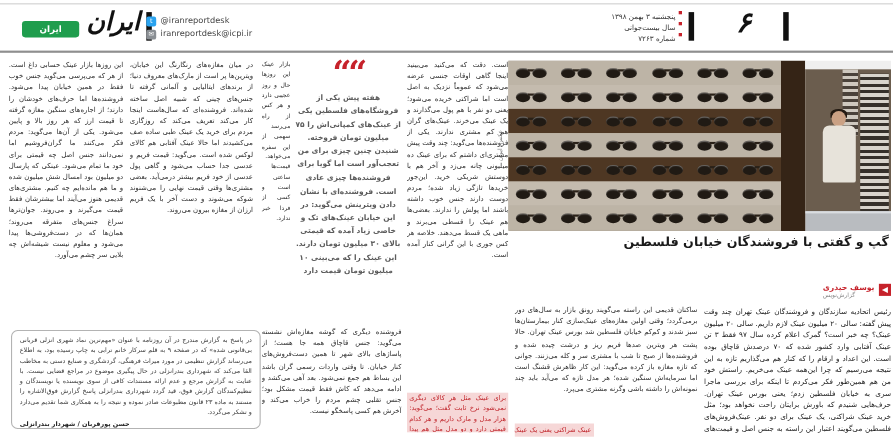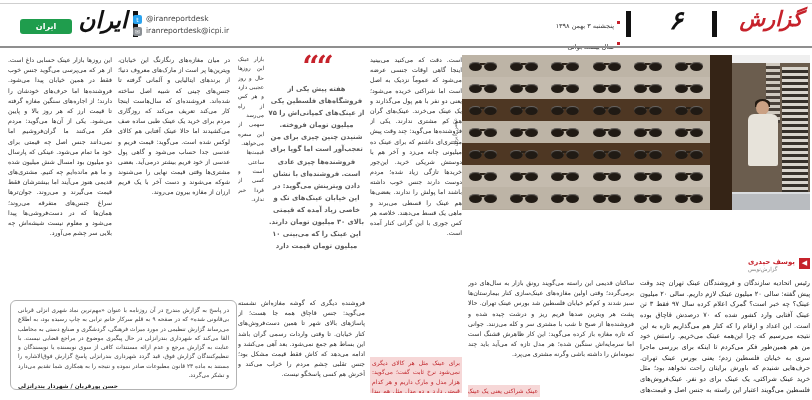--- a/index.html
+++ b/index.html
@@ -13,21 +13,21 @@
   
   .section-title { position:absolute; left:733px; top:6px; width:76px; color:#c6222b;
     font-family:"DejaVu Serif", serif; font-style:italic; font-weight:bold; font-size:21px; text-align:center; }
   .hdr-divider { position:absolute; width:5px; height:26px; background:#111; }
   .divider-1 { left:712px; top:11px; }
   .divider-2 { left:626px; top:11px; }
   .divider-3 { left:133px; top:11px; }
   .page-number { position:absolute; left:656px; top:5px; width:40px; text-align:center;
     font-size:26px; font-weight:bold; color:#111; font-family:"DejaVu Serif", serif; font-style:italic; }
   .meta-block { position:absolute; left:498px; top:10px; width:122px; direction:rtl; }
-  .meta-row { display:flex; align-items:flex-start; gap:3px; font-size:6.5px; color:#333; line-height:1.55;margin-top:11px; }
+  .meta-row { display:flex; align-items:flex-start; gap:3px; font-size:6.5px; color:#333; line-height:1.55; }
   .bullet-square { width:3px; height:3px; background:#c6222b; display:inline-block; flex:0 0 auto; }
 
   .brand-badge { position:absolute; left:20px; top:19px; width:52px; height:15px; background:#1f9d4d;
     border-radius:3px; color:#fff; font-size:8px; font-weight:bold; text-align:center; line-height:15px; }
   .brand-name { position:absolute; left:76px; top:6px; width:54px; text-align:center; font-size:23px; font-weight:900;
     color:#111; font-family:"DejaVu Serif", serif; font-style:italic; }
   .social-block { position:absolute; left:133px; top:13px; direction:ltr; }
   .social-row { display:flex; align-items:center; gap:4px; font-size:7.5px; color:#444; line-height:1.6; }
   .icon-box { width:9px; height:9px; border-radius:2px; color:#fff; font-size:6px; line-height:9px; text-align:center; flex:0 0 auto; }
   .twitter { background:#2aa3ef; }
@@ -92,21 +92,20 @@
     border-radius:6px; padding:5px 7px; font-size:5.8px; line-height:1.6; color:#3a3a3a; text-align:justify; overflow:hidden; direction:rtl; }
   .box-signature { margin-top:2px; text-align:left; font-weight:bold; color:#222; font-size:5.8px; }
 </style>
 </head>
 <body>
 
 <div class="page">
 
   <div class="hairline-top"></div>
 
-  <div class="section-title">گزارش</div>
   <div class="hdr-divider divider-1"></div>
   <div class="page-number">۶</div>
   <div class="hdr-divider divider-2"></div>
 
   <div class="meta-block">
     <div class="meta-row">
       <span class="bullet-square"></span>
       <span>پنجشنبه ۳ بهمن ۱۳۹۸</span>
     </div>
     <div class="meta-row">
@@ -287,20 +286,21 @@
       <div class="person">
         <div class="hair"></div>
         <div class="head"></div>
         <div class="torso"></div>
       </div>
       <div class="counter"></div>
     </div>
   </div>
   <div class="photo-caption">عکس: ایران</div>
 
+  <div class="kicker">گپ و گفتی با فروشندگان خیابان فلسطین</div>
   <div class="byline">
     <span class="byline-icon">◀</span>
     <span class="byline-texts">
       <div class="byline-name">یوسف حیدری</div>
       <div class="byline-role">گزارش‌نویس</div>
     </span>
   </div>
 
   <div class="col col-lead">رئیس اتحادیه سازندگان و فروشندگان عینک تهران چند وقت پیش گفته: سالی ۲۰ میلیون عینک لازم داریم. سالی ۲۰ میلیون عینک؟ چه خبر است؟ گمرک اعلام کرده سال ۹۷ فقط ۳ تن عینک آفتابی وارد کشور شده که ۷۰ درصدش قاچاق بوده است. این اعداد و ارقام را که کنار هم می‌گذاریم تازه به این نتیجه می‌رسیم که چرا این‌همه عینک می‌خریم. راستش خود من هم همین‌طور فکر می‌کردم تا اینکه برای بررسی ماجرا سری به خیابان فلسطین زدم؛ یعنی بورس عینک تهران. حرف‌هایی شنیدم که باورش برایتان راحت نخواهد بود؛ مثل خرید عینک شراکتی، یک عینک برای دو نفر. عینک‌فروش‌های فلسطین می‌گویند اعتبار این راسته به جنس اصل و قیمت‌های جورواجورش است.</div>
   <div class="col col-g">ساکنان قدیمی این راسته می‌گویند رونق بازار به سال‌های دور برمی‌گردد؛ وقتی اولین مغازه‌های عینک‌سازی کنار بیمارستان‌ها سبز شدند و کم‌کم خیابان فلسطین شد بورس عینک تهران. حالا پشت هر ویترین صدها فریم ریز و درشت چیده شده و فروشنده‌ها از صبح تا شب با مشتری سر و کله می‌زنند. جوانی که تازه مغازه باز کرده می‌گوید: این کار ظاهرش قشنگ است اما سرمایه‌اش سنگین شده؛ هر مدل تازه که می‌آید باید چند نمونه‌اش را داشته باشی وگرنه مشتری می‌پرد.</div>

